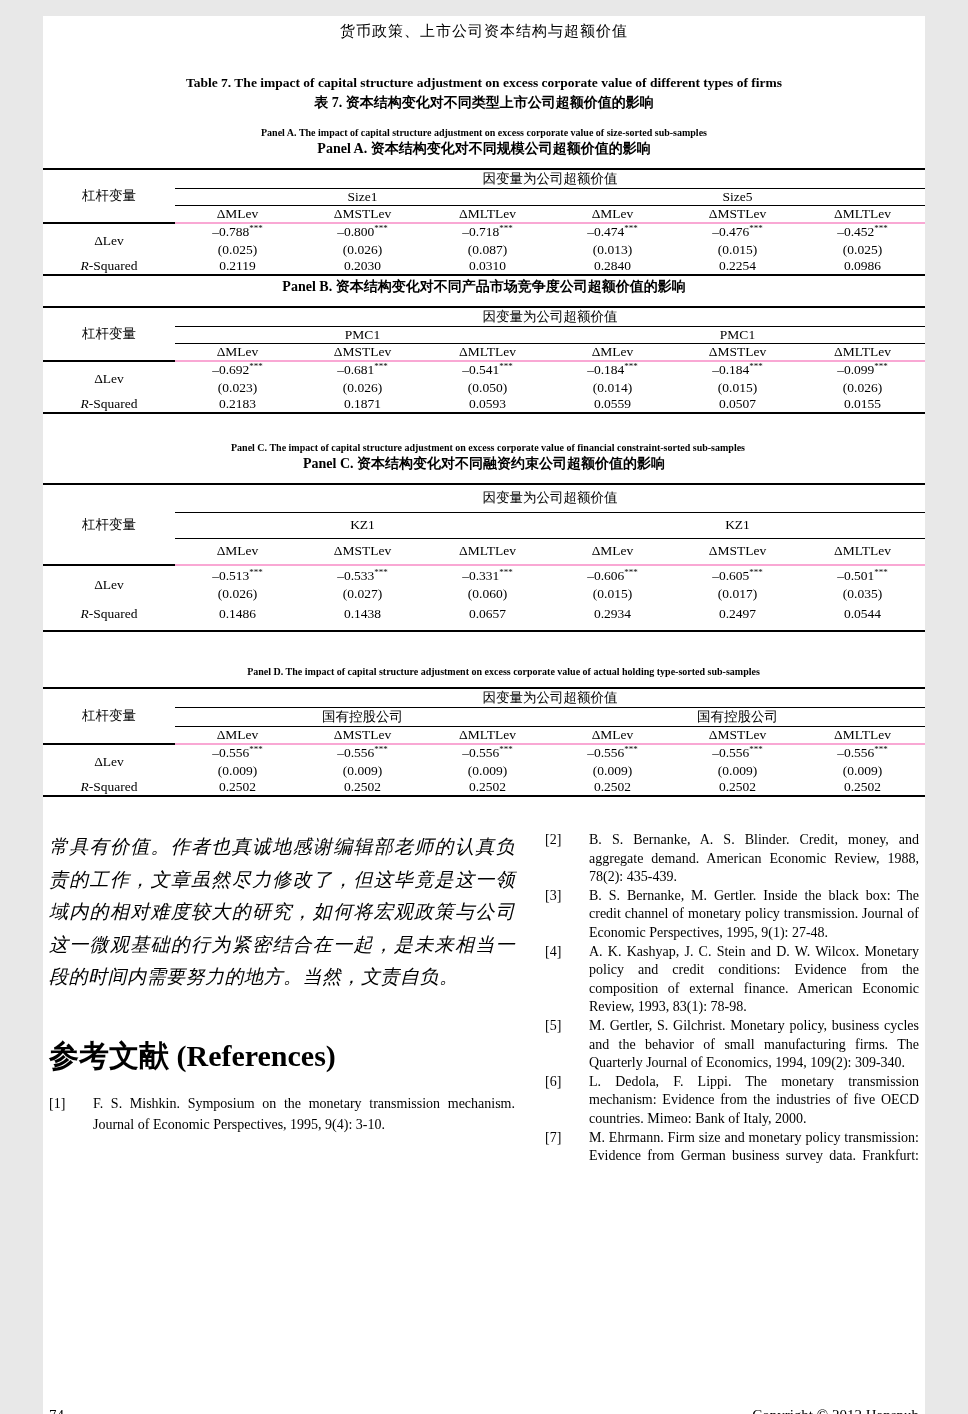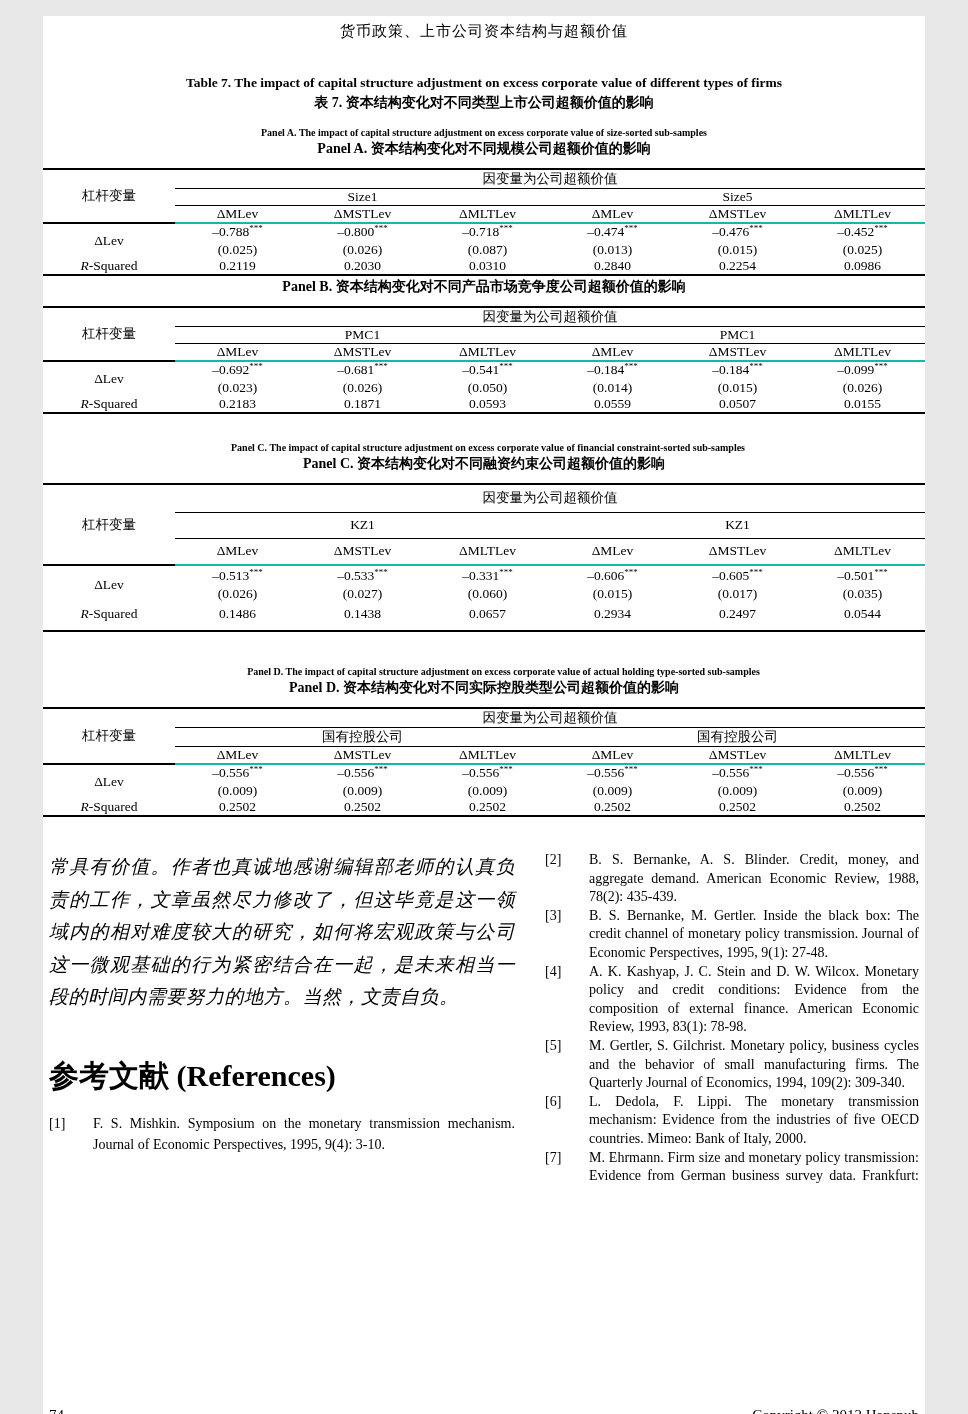--- a/index.html
+++ b/index.html
@@ -24,21 +24,21 @@
 
   table.reg-table {
     width:100%; border-collapse:collapse; table-layout:fixed;
     margin-top:10px; border-top:2px solid #000; border-bottom:2px solid #000;
     font-size:13.5px;
   }
   .reg-table td { text-align:center; vertical-align:middle; padding:0; }
   col.stub-col { width:132px; }
   .cell-depvar  { border-bottom:1px solid #000; padding:5px 0 6px; }
   .cell-group   { border-bottom:1px solid #000; padding:6px 0 7px; }
-  .cell-colhead { border-bottom:2px solid #14b8a6; padding:6px 0 7px; }
+  .cell-colhead { border-bottom:2px solid #f9a8d4; padding:6px 0 7px; }
   .cell-stub    { border-bottom:2px solid #000; }
   .cell-coef    { padding:7px 0 6px; }
   .se-line      { padding-top:2px; }
   .cell-r2      { padding:7px 0 11px; }
   sup.stars     { font-size:9px; line-height:0; }
 
   
   #panels-host .panel:nth-child(3) .cell-depvar,
   #panels-host .panel:nth-child(3) .cell-group,
   #panels-host .panel:nth-child(3) .cell-colhead { padding:4px 0 5px; }
@@ -282,21 +282,20 @@
             <td class="cell-r2">0.2934</td>
             <td class="cell-r2">0.2497</td>
             <td class="cell-r2">0.0544</td>
           </tr>
         </tbody>
       </table>
     </section>
 
     <section class="panel">
       <div class="panel-title-en">Panel D. The impact of capital structure adjustment on excess corporate value of actual holding type-sorted sub-samples</div>
-      <div class="panel-title-cn">Panel D. 资本结构变化对不同实际控股类型公司超额价值的影响</div>
       <table class="reg-table">
         <colgroup>
           <col class="stub-col">
             <col>
             <col>
             <col>
             <col>
             <col>
             <col>
         </colgroup>

